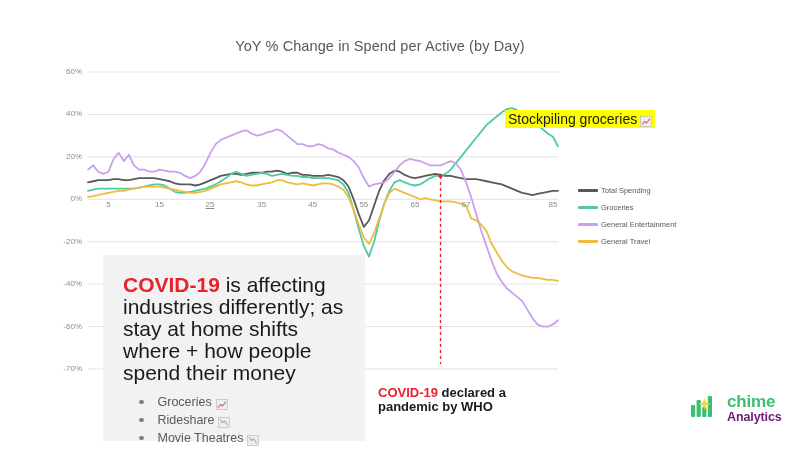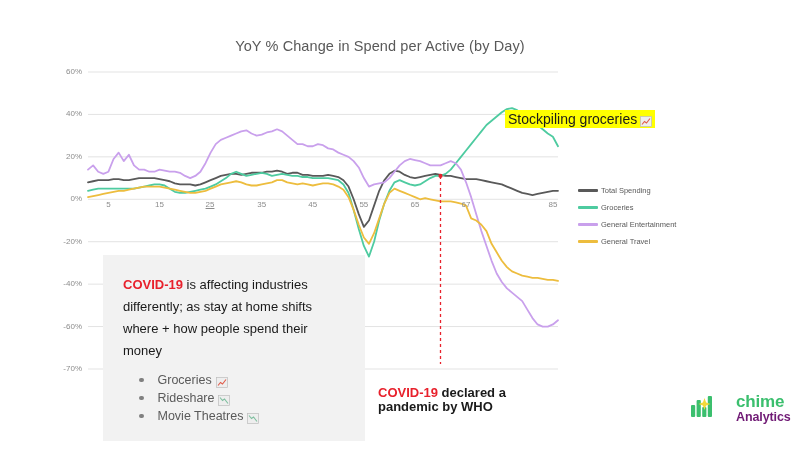--- a/index.html
+++ b/index.html
@@ -43,21 +43,21 @@
   }
   .mini-chart-icon { display:inline-block; width:12px; height:11px; vertical-align:middle; }
   
   #insight-box {
     position:absolute; left:103px; top:255px;
     width:262px; height:186px;
     background:#f2f2f2;
     padding:19px 20px 10px 20px;
   }
   #insight-headline {
-    font-size:13px; line-height:22px; color:#1a1a1a; font-weight:400;
+    font-size:21px; line-height:22px; color:#1a1a1a; font-weight:400;
   }
   #insight-headline .covid { color:#e8212c; font-weight:bold; }
   #insight-list { margin:9px 0 0 0; padding:0; list-style:none; }
   #insight-list li {
     font-size:12.5px; color:#5a5a5a; line-height:18px;
     display:flex; align-items:center;
   }
   .bullet-dot {
     width:4.5px; height:4.5px; border-radius:50%;
     background:#808080; margin:0 14px 0 16px; flex:none;
@@ -65,21 +65,21 @@
   .bullet-text { margin-right:4px; }
   
   #who-annotation {
     position:absolute; left:378px; top:366px; width:140px;
     text-align:left; font-size:13px; line-height:14px;
     color:#1a1a1a; font-weight:bold;margin-top:20px;
   }
   #who-annotation .covid { color:#e8212c; }
   
   #logo { position:absolute; left:690px; top:393px; display:flex; align-items:center; }
-  #logo-text { margin-left:20px; line-height:1; }
+  #logo-text { margin-left:11px; line-height:1; }
   #logo-brand { font-size:17px; color:#3BBF6E; font-weight:600; letter-spacing:-.2px; }
   #logo-sub { font-size:12.5px; color:#701a75; font-weight:600; letter-spacing:-.1px; margin-top:1px; }
 </style>
 </head>
 <body>
 
 <div id="chart-title">YoY % Change in Spend per Active (by Day)</div>
 
 <div id="plot-wrap">
   <svg id="plot-svg" width="800" height="450">

